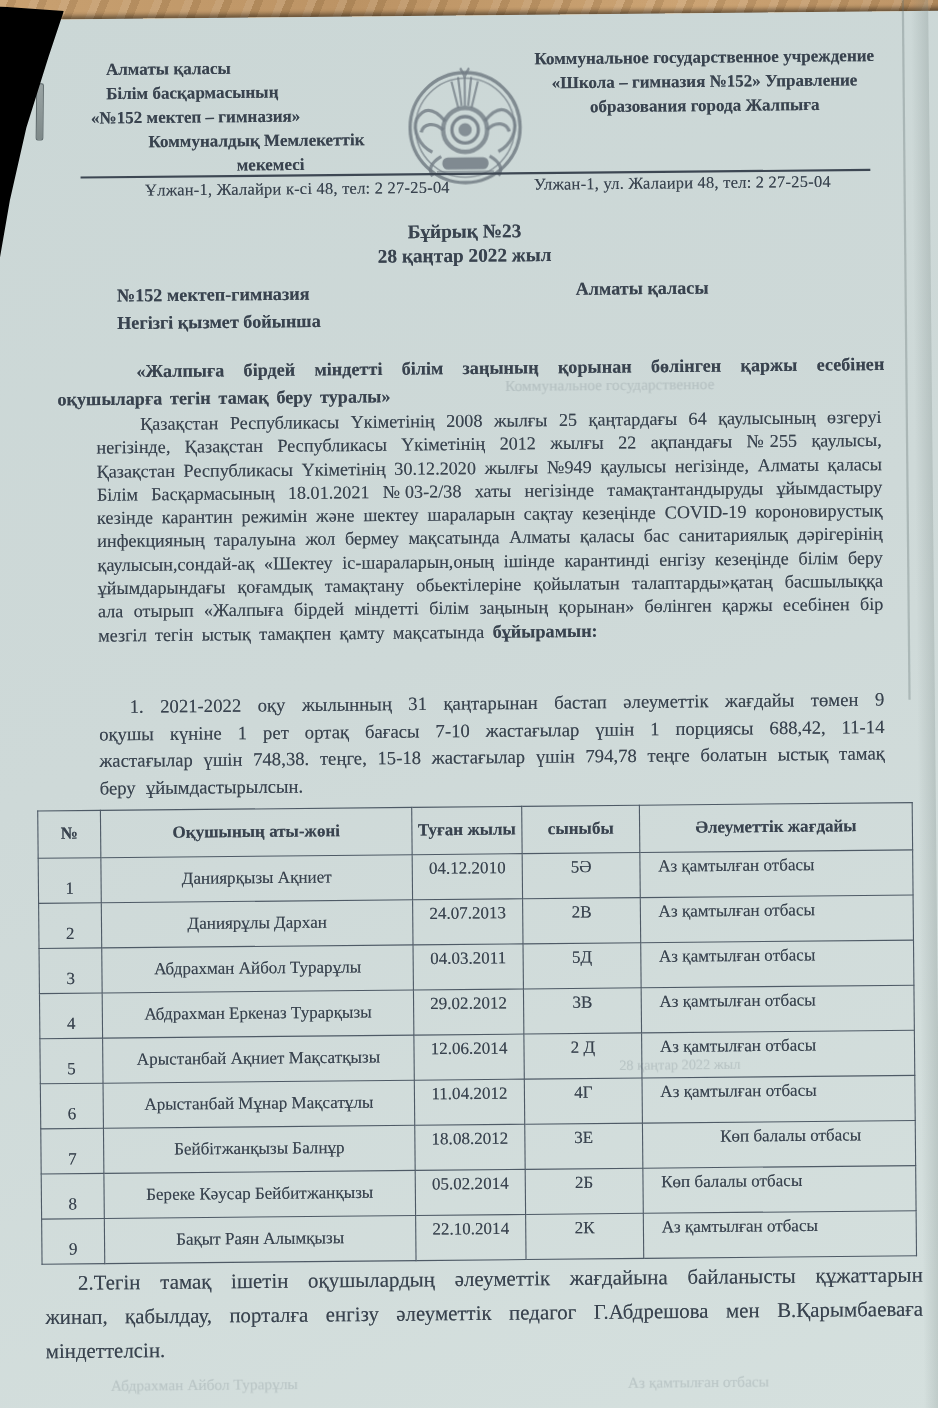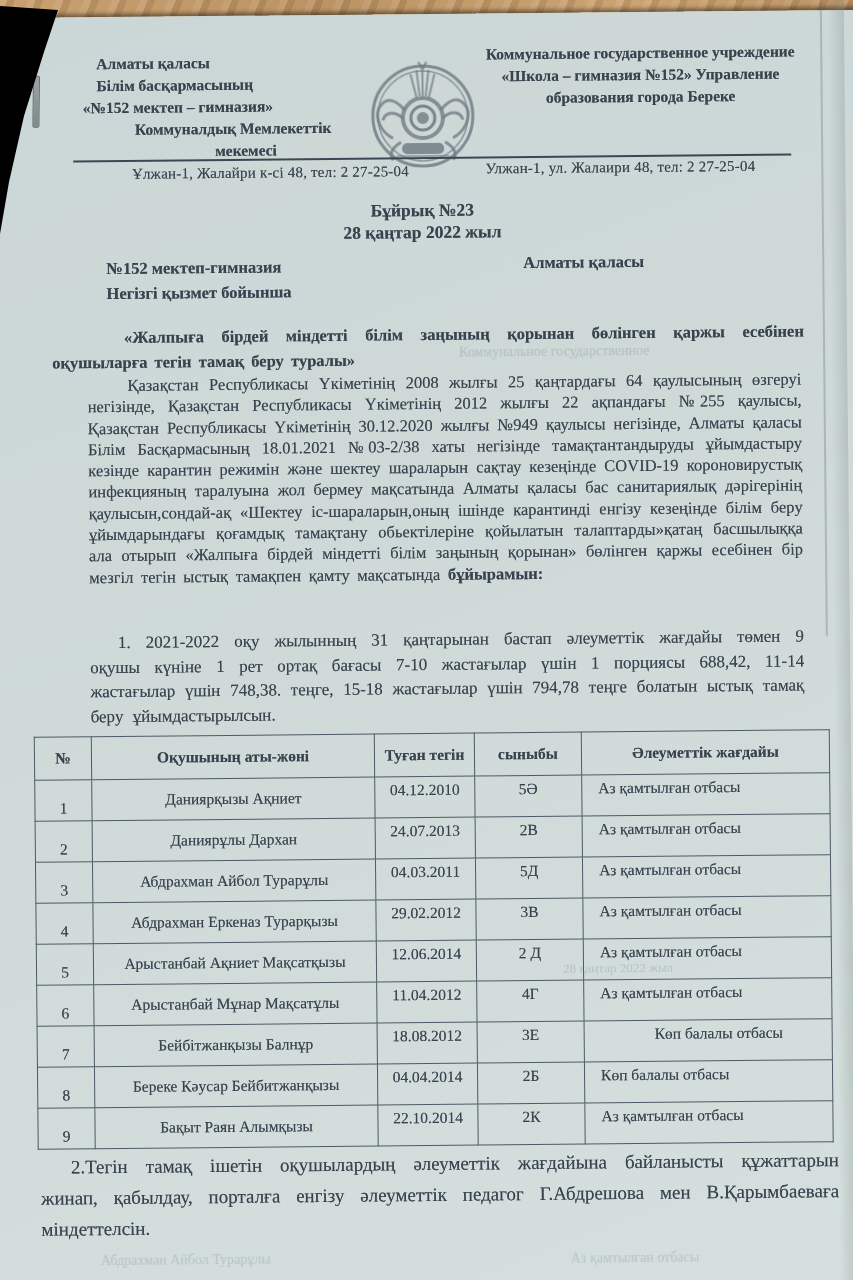--- a/index.html
+++ b/index.html
@@ -97,21 +97,21 @@
           <rect x="36" y="88" width="40" height="9" rx="4" fill="#6b757e" opacity=".85"></rect>
           <path d="M30 100 L82 100" opacity=".6"></path>
         </g>
       </svg>
 
       <div class="abs org-right" style="left:478px;top:44px;">
         <span class="ln">Коммунальное государственное</span>
         <span class="ln">учреждение</span>
         <span class="ln">«Школа – гимназия  №152»</span>
         <span class="ln">Управление образования города</span>
-        <span class="ln">Береке</span>
+        <span class="ln">Жалпыға</span>
       </div>
 
       <div class="abs rule" style="left:78px;top:157px;width:718px;"></div>
 
       <div class="abs addr" style="left:95px;top:163px;width:360px;">Ұлжан-1, Жалайри к-сі 48, тел: 2 27-25-04</div>
       <div class="abs addr" style="left:462px;top:161px;width:326px;">Улжан-1, ул. Жалаири 48, тел: 2 27-25-04</div>
 
       <div class="abs doc-title" style="left:0;top:199px;">
         <div>Бұйрық  №23</div>
         <div>28  қаңтар  2022 жыл</div>
@@ -134,21 +134,21 @@
           <col style="width:57px">
             <col style="width:283px">
             <col style="width:100px">
             <col style="width:107px">
             <col style="width:248px">
         </colgroup>
         <tbody>
             <tr>
           <th>№</th>
           <th>Оқушының аты-жөні</th>
-          <th>Туған тегін</th>
+          <th>Туған жылы</th>
           <th>сыныбы</th>
           <th>Әлеуметтік жағдайы</th>
         </tr>
         <tr class="r">
           <td class="c-num">1</td>
           <td class="c-name">Даниярқызы Ақниет</td>
           <td class="c-dob">04.12.2010</td>
           <td class="c-grade">5Ә</td>
           <td class="c-status">Аз қамтылған отбасы</td>
         </tr>
@@ -190,21 +190,21 @@
         <tr class="r">
           <td class="c-num">7</td>
           <td class="c-name">Бейбітжанқызы Балнұр</td>
           <td class="c-dob">18.08.2012</td>
           <td class="c-grade">3Е</td>
           <td class="c-status" style="padding-left:70px;">Көп балалы отбасы</td>
         </tr>
         <tr class="r">
           <td class="c-num">8</td>
           <td class="c-name">Береке Кәусар Бейбитжанқызы</td>
-          <td class="c-dob">04.04.2014</td>
+          <td class="c-dob">05.02.2014</td>
           <td class="c-grade">2Б</td>
           <td class="c-status">Көп балалы отбасы</td>
         </tr>
         <tr class="r">
           <td class="c-num">9</td>
           <td class="c-name">Бақыт Раян Алымқызы</td>
           <td class="c-dob">22.10.2014</td>
           <td class="c-grade">2К</td>
           <td class="c-status">Аз қамтылған отбасы</td>
         </tr>

